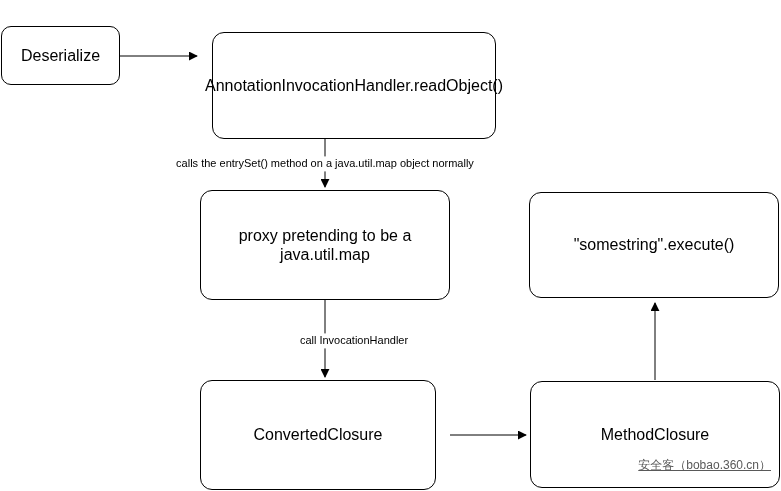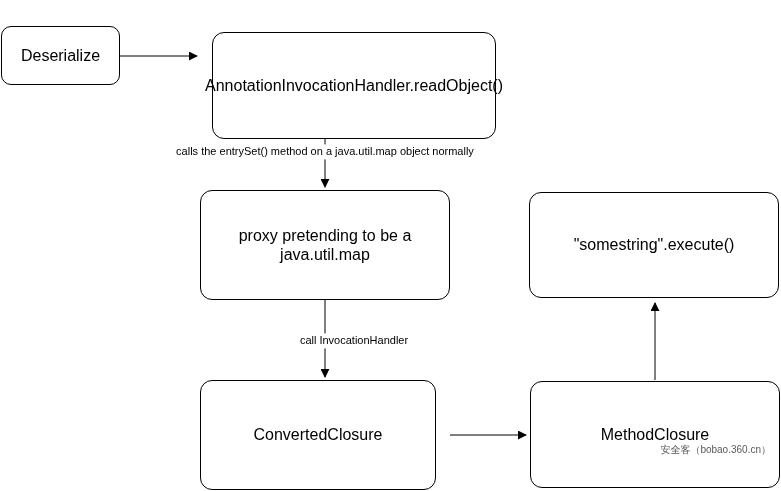--- a/index.html
+++ b/index.html
@@ -46,30 +46,31 @@
   .edge-label {
     position: absolute;
     background: #ffffff;
     font-size: 11px;
     line-height: 1.2;
     white-space: nowrap;
     transform: translate(-50%, -50%);
     padding: 1px 2px;
     text-align: center;
   }
-  .edge-label-entryset { left: 325px; top: 152px; }
+  .edge-label-entryset { left: 325px; top: 164px; }
   .edge-label-handler  { left: 325px; top: 341px; margin-left: 29px; }
   .watermark {
     position: absolute;
     right: 10px;
-    top: 443px;
-    font-size: 10px;
+    top: 457px;
+    font-size: 12px;
     color: #595959;
     text-shadow: 1px 1px 0 #ffffff;
     white-space: nowrap;
+    text-decoration: underline;
   }
 </style>
 </head>
 <body>
 
 <div class="canvas">
 
   <svg class="connector-layer" width="781" height="491" viewBox="0 0 781 491" xmlns="http://www.w3.org/2000/svg">
     <defs>
       <marker id="arrowhead" viewBox="0 0 10 10" refX="9" refY="5" markerWidth="9" markerHeight="9" orient="auto-start-reverse">

